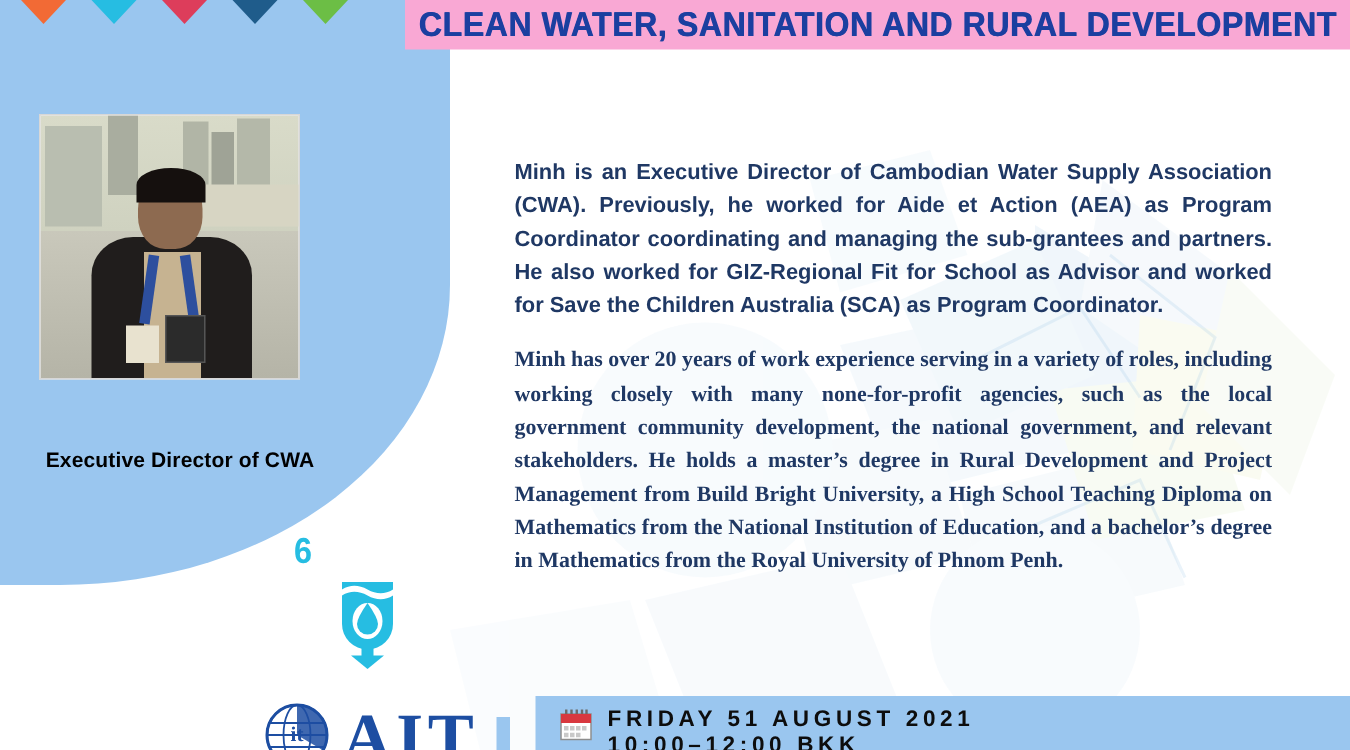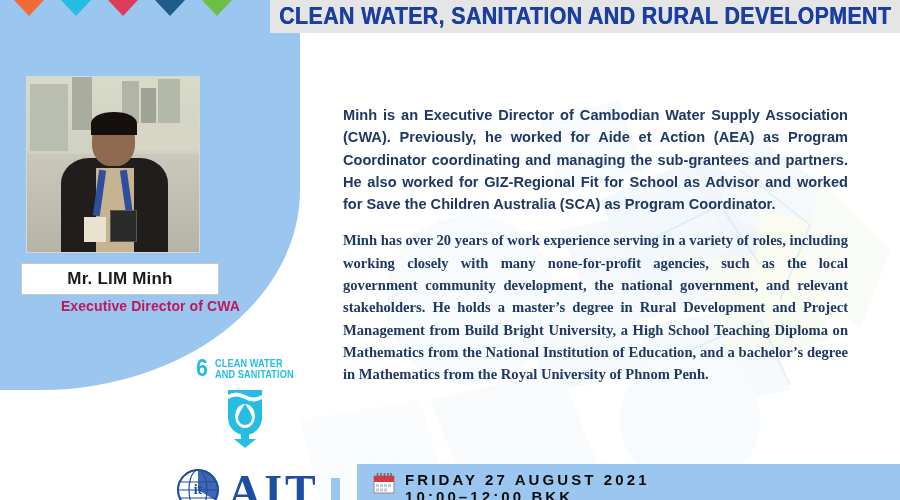--- a/index.html
+++ b/index.html
@@ -59,21 +59,21 @@
     border-top-style: solid;
   }
 
   
   .header-band {
     position: absolute;
     left: 270px;
     top: 0;
     right: 0;
     height: 33px;
-    background: #e5e5e5;
+    background: #f9a8d4;
     z-index: 4;
     display: flex;
     align-items: center;
     justify-content: center;
   }
   .header-title {
     font-family: "Liberation Sans Narrow", "Liberation Sans", sans-serif;
     font-weight: 700;
     font-size: 23px;
     letter-spacing: .4px;
@@ -129,24 +129,24 @@
     font-size: 17px;
     font-weight: 700;
     color: #1a1a1a;
     letter-spacing: .2px;
   }
   .role-line {
     position: absolute;
     left: 0;
     top: 298px;
     width: 240px;
-    text-align: right;
+    text-align: center;
     font-size: 14px;
     font-weight: 700;
-    color: #be185d;
+    color: #000000;
     letter-spacing: .1px;
   }
 
   
   .sdg {
     position: absolute;
     left: 196px;
     top: 358px;
     width: 100px;
     z-index: 5;
@@ -312,32 +312,25 @@
       <div class="ph-shirt"></div>
       <div class="ph-lanyL"></div>
       <div class="ph-lanyR"></div>
       <div class="ph-head"></div>
       <div class="ph-hair"></div>
       <div class="ph-card"></div>
       <div class="ph-badge"></div>
     </div>
   </div>
 
-  <div class="name-box">
-    <span>Mr. LIM Minh</span>
-  </div>
   <div class="role-line">Executive Director of CWA</div>
 
   <div class="sdg">
     <div class="sdg-top">
       <div class="sdg-num">6</div>
-      <div>
-        <div class="sdg-text">CLEAN WATER</div>
-        <div class="sdg-text">AND SANITATION</div>
-      </div>
     </div>
     <div class="sdg-icon">
       <svg width="50" height="62" viewBox="0 0 50 62">
         <path d="M8 4 h34 v28 a17 17 0 0 1 -17 17 a17 17 0 0 1 -17 -17 Z" fill="#26bde2"></path>
         <path d="M8 9 q8 -5 17 0 q9 5 17 0 v4 q-8 5 -17 0 q-9 -5 -17 0 Z" fill="#ffffff"></path>
         <ellipse cx="25" cy="30" rx="10" ry="12" fill="#ffffff"></ellipse>
         <path d="M25 18 q7 10 7 14 a7 7 0 0 1 -14 0 q0 -4 7 -14 Z" fill="#26bde2"></path>
         <rect x="21" y="44" width="8" height="11" fill="#26bde2"></rect>
         <path d="M14 53 h22 l-11 9 Z" fill="#26bde2"></path>
       </svg>
@@ -379,18 +372,18 @@
           <rect x="8" y="13" width="3" height="3"></rect>
           <rect x="12" y="13" width="3" height="3"></rect>
           <rect x="16" y="13" width="3" height="3"></rect>
           <rect x="4" y="17.5" width="3" height="3"></rect>
           <rect x="8" y="17.5" width="3" height="3"></rect>
           <rect x="12" y="17.5" width="3" height="3"></rect>
         </g>
       </svg>
     </div>
     <div class="date-lines">
-      <div class="date-line1">FRIDAY 27 AUGUST 2021</div>
+      <div class="date-line1">FRIDAY 51 AUGUST 2021</div>
       <div class="date-line2">10:00–12:00  BKK</div>
     </div>
   </div>
 
 </div>
 
 </body></html>

